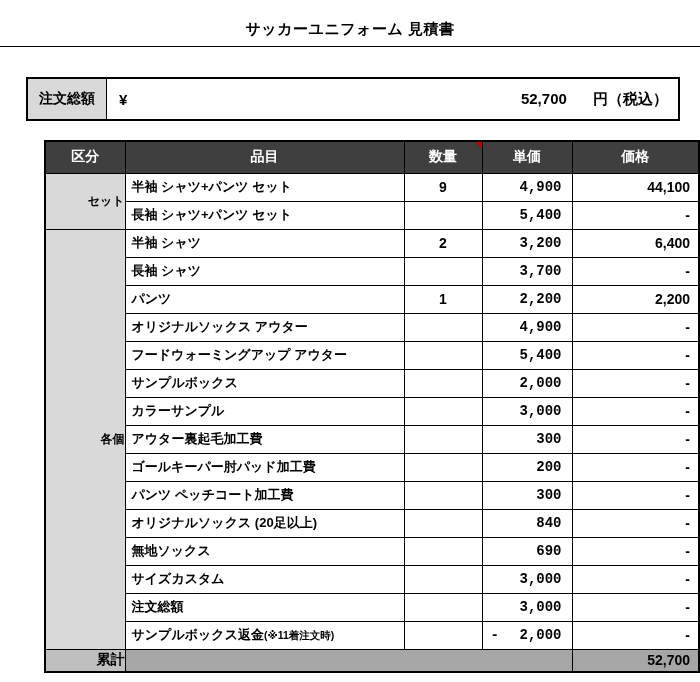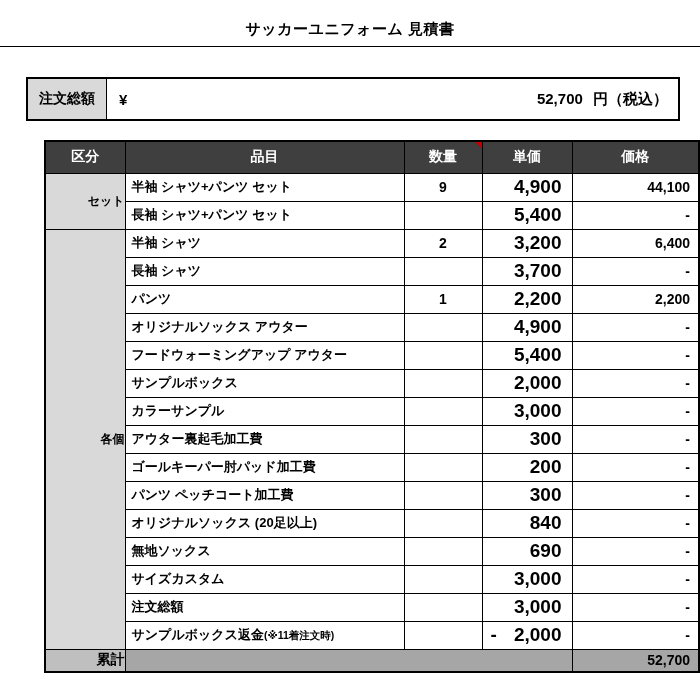--- a/index.html
+++ b/index.html
@@ -45,21 +45,21 @@
   .quote-table thead tr{height:32px;}
   .quote-table thead th{
     background:var(--header-bg);color:var(--header-text);
     font-size:14px;text-align:center;position:relative;
   }
   .quote-table tbody tr{height:28px;}
   td.cat{background:var(--group-bg);text-align:right;font-size:12px;vertical-align:middle;}
   td.item{text-align:left;padding-left:6px;font-size:13px;}
   td.item .note{font-size:10.5px;}
   td.qty{text-align:center;font-size:14px;}
-  td.unit{text-align:right;padding:0 10px 0 8px;font-size:19px;}
+  td.unit{text-align:right;padding:0 10px 0 8px;font-size:14px;font-family:Liberation Mono, monospace;}
   td.unit .minus{float:left;}
   td.price{text-align:right;padding-right:8px;font-size:14px;padding-left:24px;}
   .quote-table tfoot tr{height:23px;}
   td.total-label{background:var(--total-label-bg);text-align:right;font-size:14px;}
   td.total-spacer{background:var(--total-bg);}
   td.total-price{background:var(--total-bg);text-align:right;padding-right:8px;font-size:14px;}
   .comment-marker{
     position:absolute;top:0;right:0;width:0;height:0;
     border-top:7px solid var(--marker);border-left:7px solid transparent;
   }
@@ -70,21 +70,21 @@
 <div class="title-block">
   <h1 class="page-title">サッカーユニフォーム 見積書</h1>
 </div>
 
 <div class="summary-box">
   <div class="summary-label">注文総額</div>
   <div class="summary-value">
     <span>¥</span>
     <span>
       <span>52,700</span>
-      <span style="margin-left:6px;">円（税込）</span>
+      <span style="margin-left:22px;">円（税込）</span>
     </span>
   </div>
 </div>
 
 <table class="quote-table">
   <colgroup>
     <col style="width:80px">
       <col style="width:279px">
       <col style="width:78px">
     <col style="width:90px">

